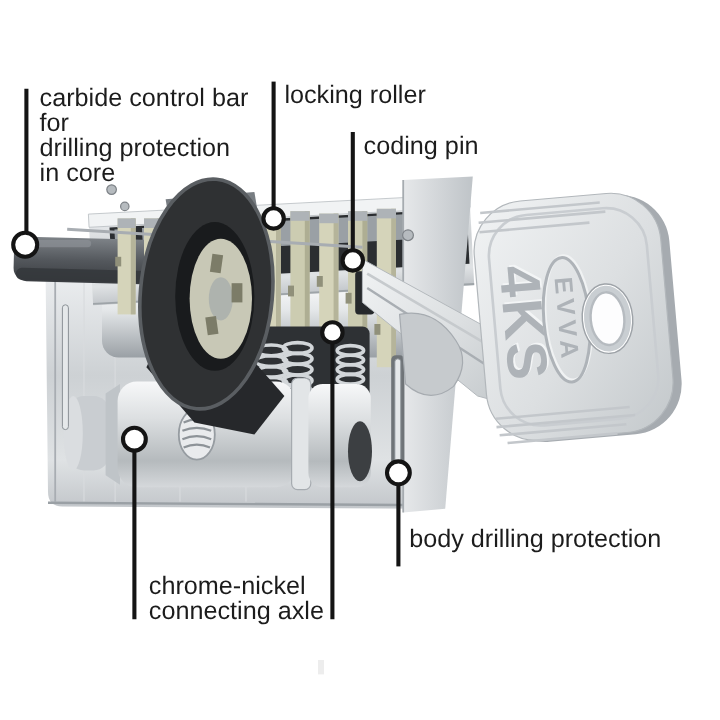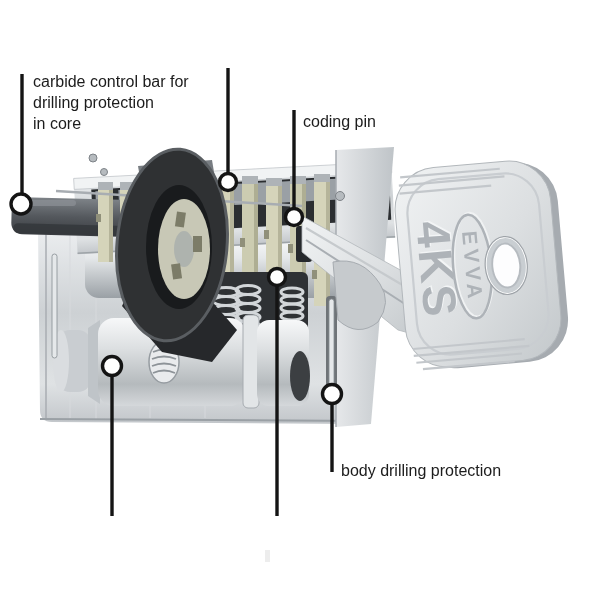--- a/index.html
+++ b/index.html
@@ -2,27 +2,27 @@
 <html><head>
 <meta charset="utf-8">
 <style>
   html,body{margin:0;padding:0;background:#ffffff;}
   #stage{
     position:relative;width:600px;height:600px;background:#ffffff;
     font-family:"Liberation Sans", sans-serif;overflow:hidden;
   }
   #artwork{position:absolute;left:0;top:0;width:600px;height:600px;}
   .label{
-    position:absolute;font-size:16px;line-height:21px;color:#1c1c1c;
+    position:absolute;font-size:21px;line-height:21px;color:#1c1c1c;
     white-space:pre-line;letter-spacing:0px;z-index:5;
   }
   .lbl-carbide{left:33px;top:71px;width:190px;}
   .lbl-roller{left:237px;top:69px;}
   .lbl-pin{left:303px;top:111px;}
-  .lbl-body{left:341px;top:460px;}
+  .lbl-body{left:341px;top:439px;}
   .lbl-axle{left:124px;top:478px;}
   .lbl-coding{left:287px;top:499px;}
 </style>
 </head>
 <body>
 
 <div id="stage">
 
   <svg id="artwork" viewBox="0 0 600 600">
     <defs>
@@ -278,16 +278,19 @@
       <circle cx="332" cy="394" r="9.5"></circle>
       <circle cx="112" cy="366" r="9.5"></circle>
     </g>
 
     <rect x="265" y="550" width="5" height="12" fill="#ededed"></rect>
   </svg>
 
   <div class="label lbl-carbide">carbide control bar for
 drilling protection
 in core</div>
+  <div class="label lbl-roller">locking roller</div>
   <div class="label lbl-pin">coding pin</div>
   <div class="label lbl-body">body drilling protection</div>
+  <div class="label lbl-axle">chrome-nickel
+connecting axle</div>
 
 </div>
 
 </body></html>

